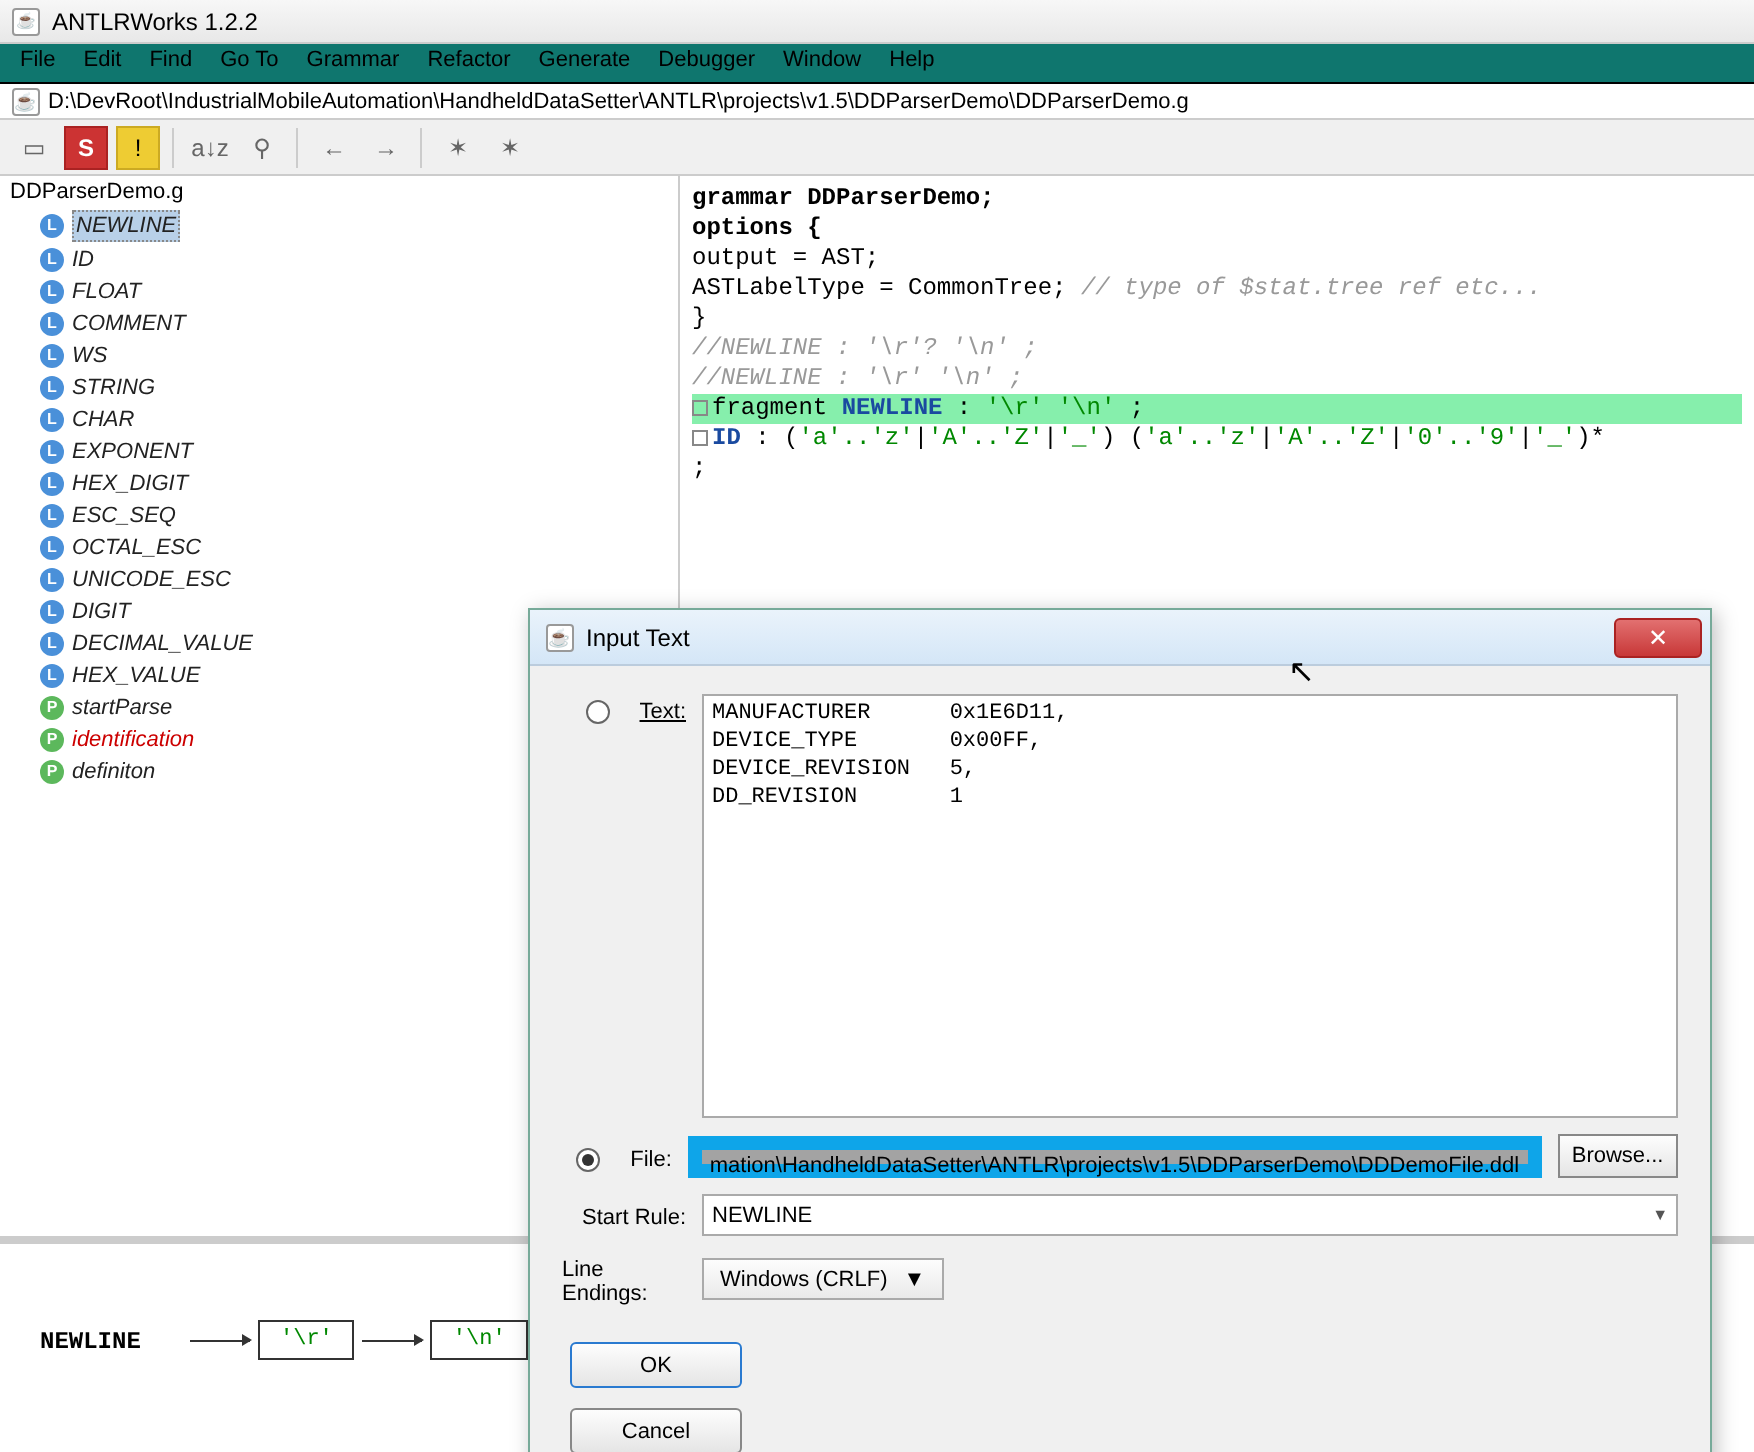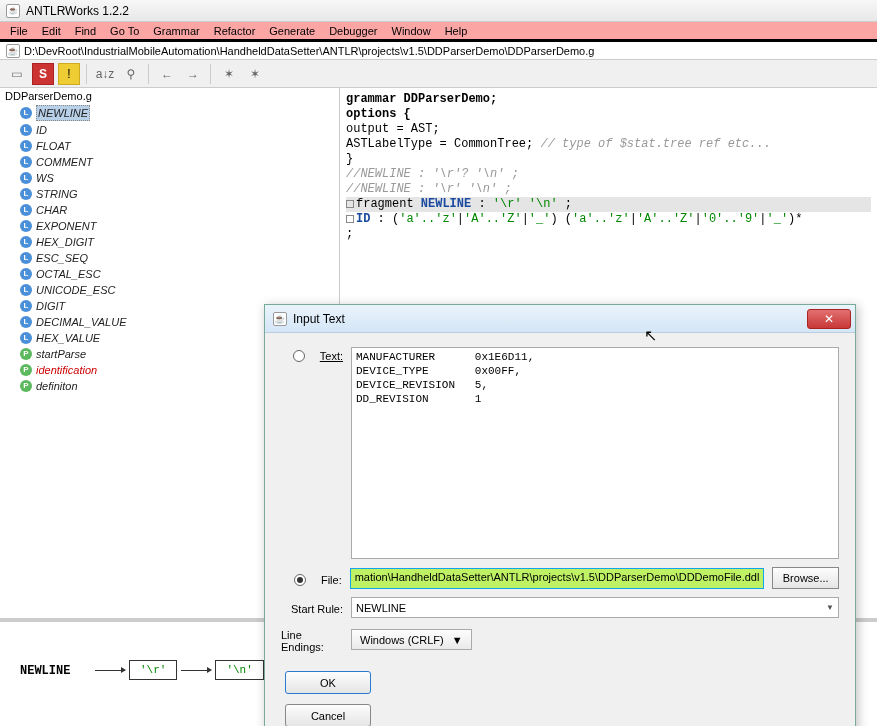--- a/index.html
+++ b/index.html
@@ -1,20 +1,20 @@
 <!DOCTYPE html>
 <html><head>
 <meta charset="utf-8">
 <style>
 * { box-sizing: border-box; margin: 0; padding: 0; }
 body { font-family: Tahoma, Arial, sans-serif; font-size: 11px; background: #fff; width: 877px; height: 726px; overflow: hidden; position: relative; }
 .titlebar { height: 22px; background: linear-gradient(#f7f7f7, #e8e8e8); border-bottom: 1px solid #ccc; display: flex; align-items: center; padding: 0 6px; gap: 6px; }
 .titlebar .java-icon { width: 14px; height: 14px; background: #fff; border: 1px solid #999; border-radius: 2px; display: flex; align-items: center; justify-content: center; font-size: 8px; color: #c00; }
 .titlebar-title { font-size: 12px; }
-.menubar { height: 20px; background: #fca5a5; display: flex; align-items: center; padding: 0 4px; gap: 2px; border-bottom: 3px solid #000000; }
+.menubar { height: 20px; background: #0f766e; display: flex; padding: 0 4px; gap: 2px; border-bottom: 1px solid #000000; }
 .menubar span { padding: 2px 6px; cursor: default; }
 .pathbar { height: 18px; background: #fff; border-bottom: 1px solid #ccc; display: flex; align-items: center; padding: 0 6px; gap: 4px; font-size: 11px; }
 .toolbar { height: 28px; background: #f0f0f0; border-bottom: 1px solid #ccc; display: flex; align-items: center; padding: 0 6px; gap: 4px; }
 .toolbar .tb-btn { width: 22px; height: 22px; border: 1px solid transparent; display: flex; align-items: center; justify-content: center; cursor: pointer; font-size: 12px; }
 .toolbar .tb-btn.red { background: #c33; color: #fff; font-weight: bold; border: 1px solid #a22; }
 .toolbar .tb-btn.yellow { background: #ec3; border: 1px solid #ca2; }
 .toolbar .tb-btn.gray { color: #666; }
 .toolbar .sep { width: 2px; height: 20px; border-left: 1px solid #ccc; margin: 0 2px; }
 .main { display: flex; height: 530px; }
 .tree-panel { width: 340px; border-right: 1px solid #ccc; overflow: auto; background: #fff; }
@@ -23,39 +23,39 @@
 .tree-node .lex-icon { width: 12px; height: 12px; border-radius: 50%; background: #4a90d9; color: #fff; font-size: 8px; display: flex; align-items: center; justify-content: center; font-weight: bold; }
 .tree-node .parse-icon { width: 12px; height: 12px; border-radius: 50%; background: #5cb85c; color: #fff; font-size: 8px; display: flex; align-items: center; justify-content: center; font-weight: bold; }
 .tree-node.selected span.label { background: #b8d0e8; border: 1px dotted #888; padding: 0 1px; }
 .tree-node .label { font-style: italic; color: #222; }
 .tree-node.red-text .label { color: #c00; }
 .editor { flex: 1; background: #fff; font-family: 'Courier New', monospace; font-size: 12px; padding: 4px 6px; line-height: 15px; overflow: hidden; position: relative; }
 .editor .kw { color: #000; font-weight: bold; }
 .editor .name { color: #1a4aa0; font-weight: bold; }
 .editor .comment { color: #999; font-style: italic; }
 .editor .str { color: #080; }
-.editor .hl-line { background: #e5e5e5; display: block; }
+.editor .hl-line { background: #86efac; display: block; }
 .editor .gutter-box { display: inline-block; width: 8px; height: 8px; border: 1px solid #888; margin-right: 2px; vertical-align: middle; }
 .diagram-area { height: 108px; border-top: 4px solid #ccc; background: #fff; position: relative; padding: 20px; }
 .diagram-rule { font-family: 'Courier New', monospace; font-weight: bold; font-size: 12px; position: absolute; left: 20px; top: 42px; }
 .diagram-flow { position: absolute; left: 95px; top: 38px; display: flex; align-items: center; gap: 0; }
 .diag-arrow { width: 30px; height: 1px; background: #333; position: relative; }
 .diag-arrow::after { content: ''; position: absolute; right: -1px; top: -3px; border-left: 5px solid #333; border-top: 3px solid transparent; border-bottom: 3px solid transparent; }
 .diag-box { border: 1px solid #333; padding: 3px 10px; font-family: 'Courier New', monospace; font-size: 11px; color: #080; margin: 0 4px; }
 .dialog { position: absolute; left: 264px; top: 304px; width: 592px; background: #f0f0f0; border: 1px solid #7a9; box-shadow: 2px 2px 10px rgba(0,0,0,0.25); }
 .dialog-titlebar { height: 28px; background: linear-gradient(#eaf3fb, #d4e6f7); display: flex; align-items: center; padding: 0 0 0 8px; gap: 6px; border-bottom: 1px solid #bcd; }
 .dialog-titlebar .title { flex: 1; font-size: 12px; }
 .dialog-close { width: 44px; height: 20px; background: linear-gradient(#e27070, #c83838); border: 1px solid #a22; border-radius: 3px; color: #fff; display: flex; align-items: center; justify-content: center; font-size: 12px; margin-right: 4px; cursor: pointer; }
 .dialog-body { padding: 14px 16px 12px 16px; }
 .form-row { display: flex; align-items: flex-start; margin-bottom: 8px; gap: 8px; }
 .form-row .lbl { width: 62px; text-align: left; padding-top: 3px; font-size: 11px; display: flex; align-items: center; justify-content: flex-end; gap: 15px; }
 .radio { width: 12px; height: 12px; border: 1px solid #666; border-radius: 50%; display: inline-flex; align-items: center; justify-content: center; background: #fff; }
 .radio.checked::after { content: ''; width: 6px; height: 6px; background: #333; border-radius: 50%; }
 .textarea-box { flex: 1; height: 212px; border: 1px solid #aaa; background: #fff; font-family: 'Courier New', monospace; font-size: 11px; padding: 2px 4px; white-space: pre; overflow: auto; line-height: 14px; }
-.input-box { flex: 1; height: 21px; border: 1px solid #0ea5e9; background: #bef264; padding: 2px 4px; font-size: 11px; }
+.input-box { flex: 1; height: 21px; border: 7px solid #0ea5e9; background: #a3a3a3; padding: 2px 4px; font-size: 11px; }
 .browse-btn { width: 68px; height: 22px; border: 1px solid #888; background: linear-gradient(#fdfdfd, #e5e5e5); cursor: pointer; font-size: 11px; }
 .select-box { flex: 1; height: 21px; border: 1px solid #aaa; background: #fff; padding: 2px 4px; font-size: 11px; display: flex; align-items: center; justify-content: space-between; }
 .select-box .arrow { font-size: 8px; color: #555; }
 .combo-box { height: 21px; border: 1px solid #aaa; background: linear-gradient(#fdfdfd, #eaeaea); padding: 2px 8px; font-size: 11px; display: inline-flex; align-items: center; gap: 8px; }
 .dialog-buttons { display: flex; justify-content: flex-end; gap: 10px; padding: 10px 4px 2px 4px; flex-direction: column; }
 .dlg-btn { width: 86px; height: 23px; border: 1px solid #888; background: linear-gradient(#fdfdfd, #e5e5e5); cursor: pointer; font-size: 11px; border-radius: 3px; }
 .dlg-btn.primary { border: 1.5px solid #2a7ad0; }
 .cursor-arrow { position: absolute; left: 644px; top: 326px; font-size: 16px; color: #000; pointer-events: none; }
 .small-icon { width: 14px; height: 14px; display: inline-flex; align-items: center; justify-content: center; font-size: 9px; }
 .small-icon.java { background: #fff; border: 1px solid #999; border-radius: 2px; color: #c00; }

